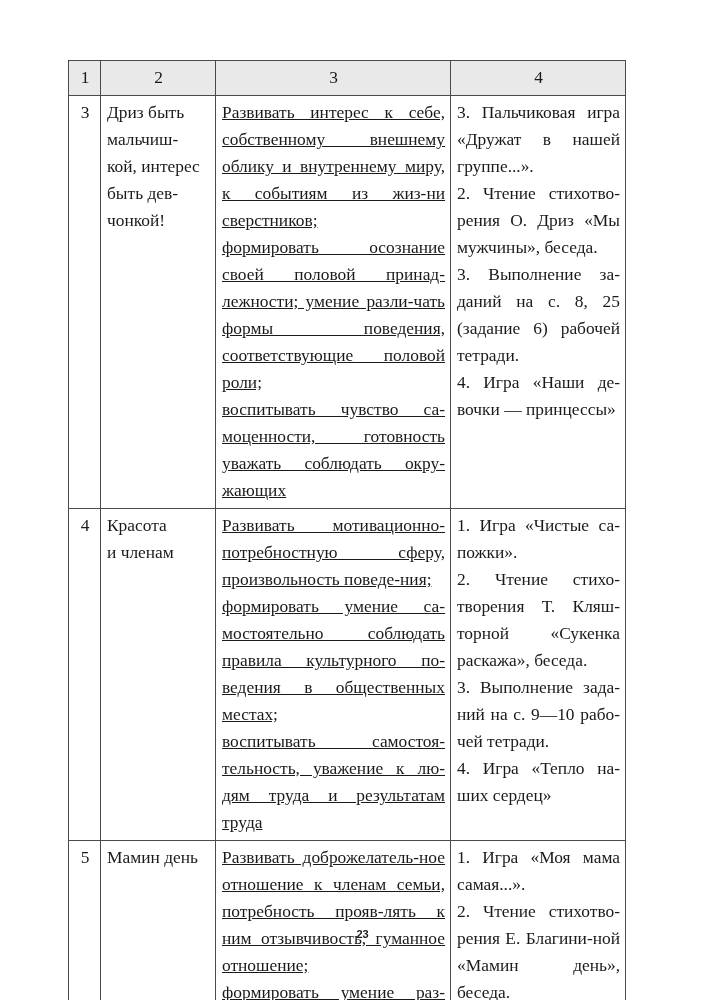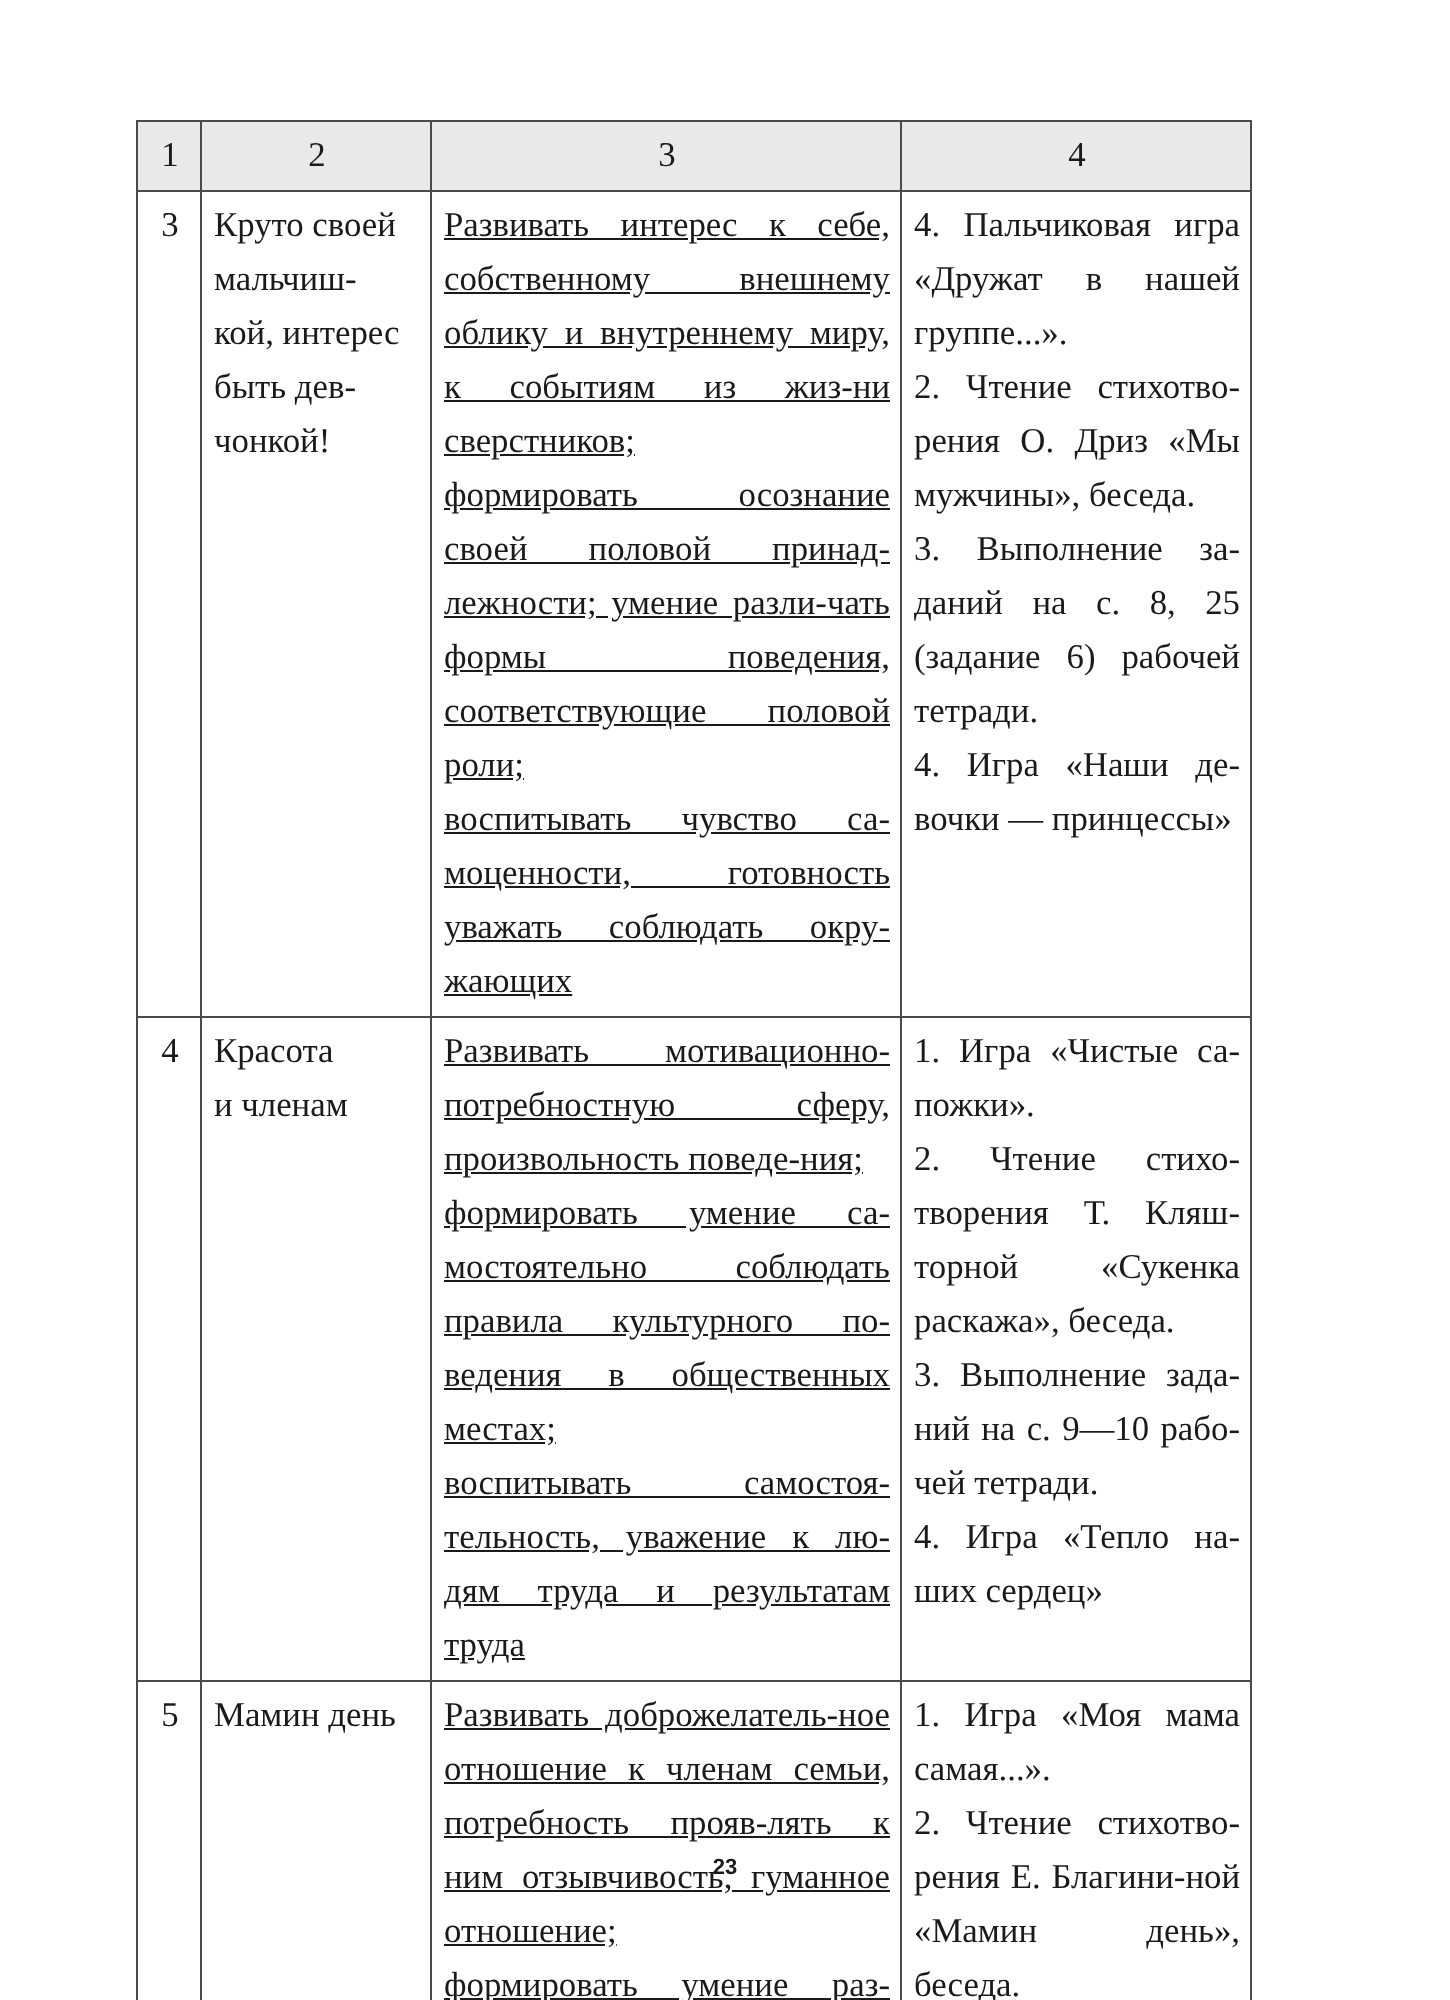--- a/index.html
+++ b/index.html
@@ -121,33 +121,33 @@
         <th>2</th>
         <th>3</th>
         <th>4</th>
       </tr>
     </thead>
     <tbody>
 
       <tr>
         <td class="col-num">3</td>
         <td class="col-theme">
-          <span class="cell-line">Круто своей</span>
+          <span class="cell-line">Дриз быть</span>
           <span class="cell-line">мальчиш-</span>
           <span class="cell-line">кой, интерес</span>
           <span class="cell-line">быть дев-</span>
           <span class="cell-line">чонкой!</span>
         </td>
         <td class="col-goals">
           <span class="just-last-left">Развивать интерес к себе, собственному внешнему облику и внутреннему миру, к событиям из жиз-ни сверстников;</span>
           <span class="just-last-left">формировать осознание своей половой принад-лежности; умение разли-чать формы поведения, соответствующие половой роли;</span>
           <span class="just-last-left">воспитывать чувство са-моценности, готовность уважать соблюдать окру-жающих</span>
         </td>
         <td class="col-activities">
-          <span class="just-last-left">4. Пальчиковая игра «Дружат в нашей группе...».</span>
+          <span class="just-last-left">3. Пальчиковая игра «Дружат в нашей группе...».</span>
           <span class="just-last-left">2. Чтение стихотво-рения О. Дриз «Мы мужчины», беседа.</span>
           <span class="just-last-left">3. Выполнение за-даний на с. 8, 25 (задание 6) рабочей тетради.</span>
           <span class="just-last-left">4. Игра «Наши де-вочки — принцессы»</span>
         </td>
       </tr>
 
       <tr>
         <td class="col-num">4</td>
         <td class="col-theme">
           <span class="cell-line">Красота</span>

